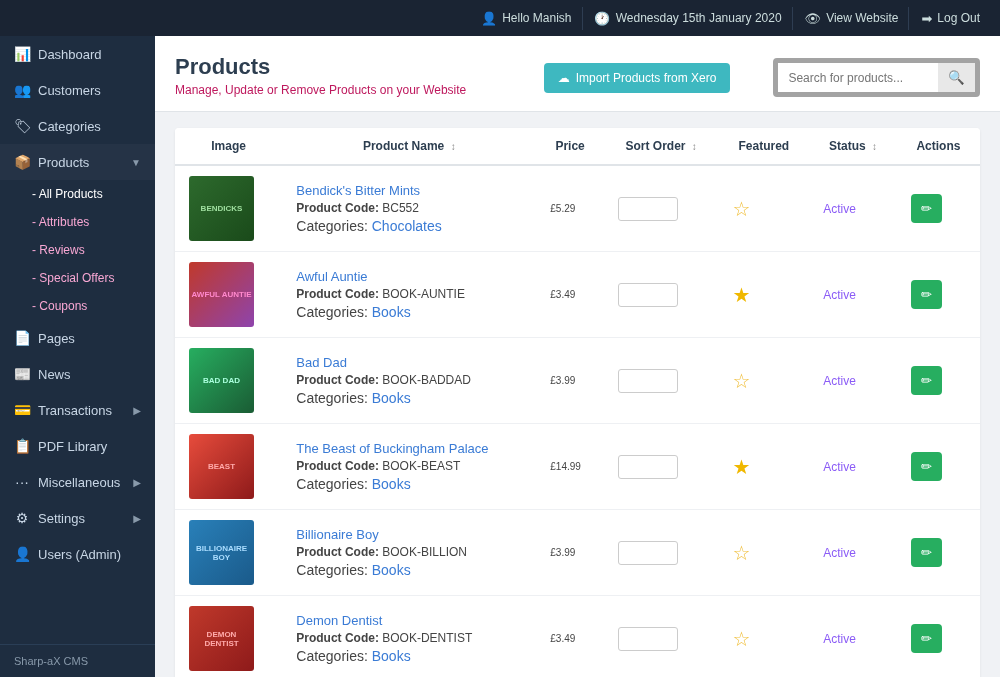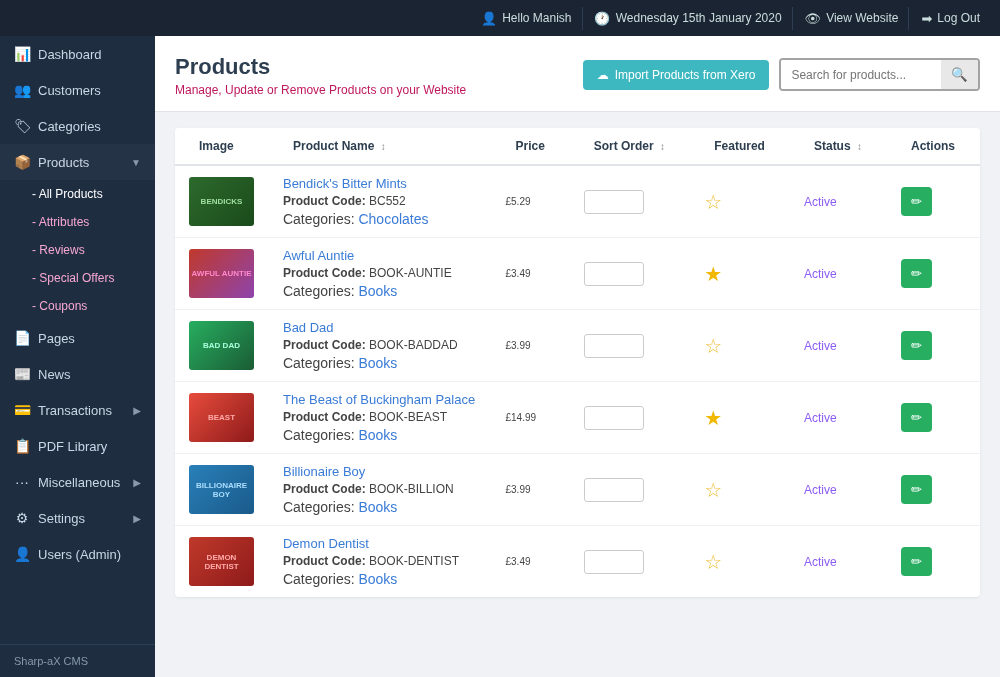--- a/index.html
+++ b/index.html
@@ -106,24 +106,25 @@
       border: none;
       padding: 8px 14px;
       border-radius: 4px;
       cursor: pointer;
       font-size: 12px;
       display: flex; align-items: center; gap: 6px;
       white-space: nowrap;
     }
     .search-box {
       display: flex; 
-      border: 2px solid #a3a3a3;
+      border: 5px solid #a3a3a3;
       border-radius: 4px;
       overflow: hidden;
       background: #fff;
+      margin-left: 33px;
     }
     .search-input {
       border: none; outline: none;
       padding: 7px 10px;
       font-size: 12px;
       width: 160px;
       color: #555;
     }
     .search-btn {
       background: #e8e8e8;
@@ -144,22 +145,22 @@
       background: #fff;
       border-radius: 4px;
       overflow: hidden;
       box-shadow: 0 1px 3px rgba(0,0,0,0.07);
     }
     thead tr {
       background: #fff;
       border-bottom: 2px solid #e0e4e8;
     }
     th {
-      padding: 11px 24px;
-      text-align: left;
+      padding: 11px 14px;
+      text-align: center;
       font-size: 12px;
       font-weight: 600;
       color: #2d3e50;
       white-space: nowrap;
       margin-top: 6px;
     }
     th .sort-icon { color: #888; margin-left: 3px; font-size: 10px; }
     td {
       padding: 10px 14px;
       border-bottom: 1px solid #eef0f3;
@@ -190,21 +191,21 @@
       color: #fff;
       border: none;
       padding: 7px 10px;
       border-radius: 4px;
       cursor: pointer;
       font-size: 13px;
     }
 
     
     .img-box {
-      width: 65px; height: 49px; border-radius: 3px;
+      width: 65px; height: 65px; border-radius: 3px;
       display: flex; align-items: center; justify-content: center;
       font-size: 9px; color: #888; overflow: hidden;
     }
     .img-bendicks { background: linear-gradient(135deg, #2d6a2d, #1a4a1a); color: #9fdf9f; }
     .img-auntie { background: linear-gradient(135deg, #c0392b, #8e44ad); color: #f8c; }
     .img-baddad { background: linear-gradient(135deg, #27ae60, #1a5c34); color: #afd; }
     .img-beast { background: linear-gradient(135deg, #e74c3c, #8e1a1a); color: #faa; }
     .img-billionaire { background: linear-gradient(135deg, #2980b9, #1a5a8a); color: #adf; }
     .img-dentist { background: linear-gradient(135deg, #c0392b, #8e1a1a); color: #faa; }
   </style>

